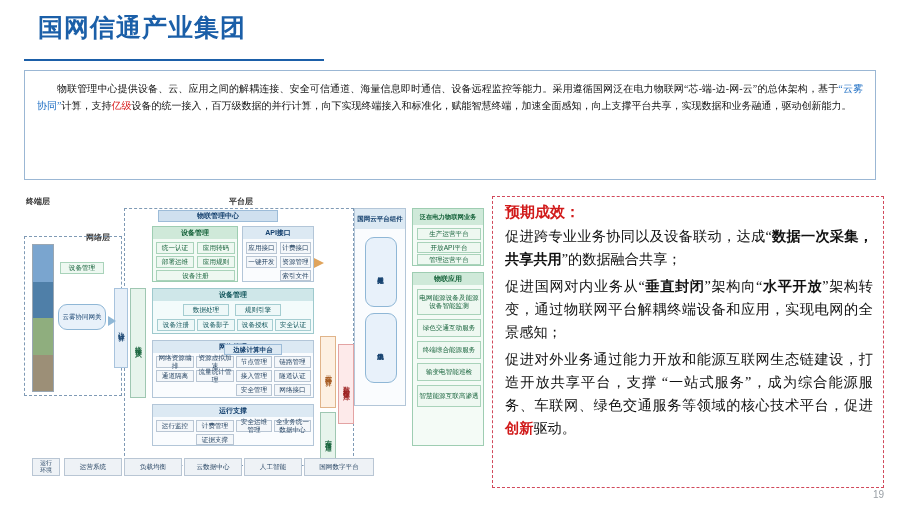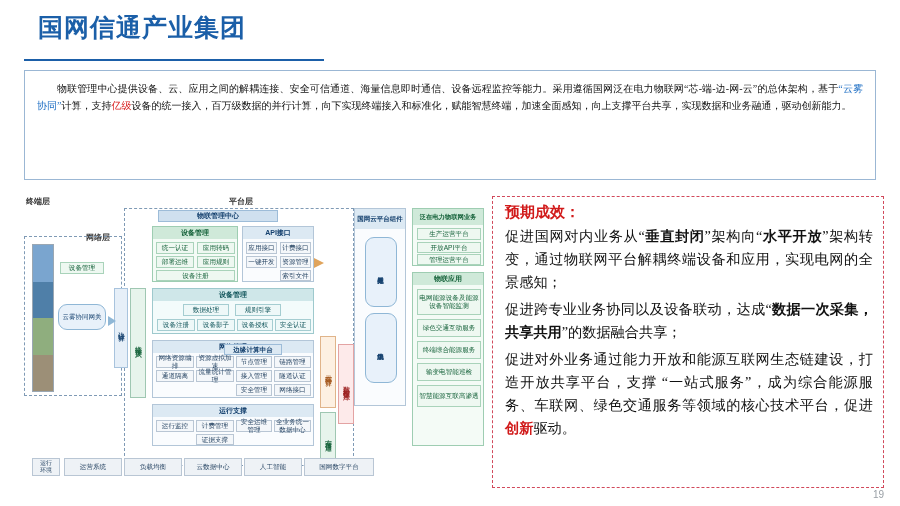--- a/index.html
+++ b/index.html
@@ -249,24 +249,24 @@
       <div class="dbox" style="left:100px;top:262px;width:58px;height:18px;">负载均衡</div>
       <div class="dbox" style="left:160px;top:262px;width:58px;height:18px;">云数据中心</div>
       <div class="dbox" style="left:220px;top:262px;width:58px;height:18px;">人工智能</div>
       <div class="dbox" style="left:280px;top:262px;width:70px;height:18px;">国网数字平台</div>
     </div>
   </div>
 
   <div class="right-panel">
     <div class="rp-title">预期成效：</div>
     <p class="rp-para">
-      促进国网对内业务从“<b>垂直封闭</b>”架构向“<b>水平开放</b>”架构转变，通过物联网平台解耦终端设备和应用，实现电网的全景感知；
+      促进跨专业业务协同以及设备联动，达成“<b>数据一次采集，共享共用</b>”的数据融合共享；
     </p>
     <p class="rp-para">
-      促进跨专业业务协同以及设备联动，达成“<b>数据一次采集，共享共用</b>”的数据融合共享；
+      促进国网对内业务从“<b>垂直封闭</b>”架构向“<b>水平开放</b>”架构转变，通过物联网平台解耦终端设备和应用，实现电网的全景感知；
     </p>
     <p class="rp-para">
       促进对外业务通过能力开放和能源互联网生态链建设，打造开放共享平台，支撑 “一站式服务”，成为综合能源服务、车联网、绿色交通服务等领域的核心技术平台，促进<b class="rp-red">创新</b>驱动。
     </p>
   </div>
 
   <div class="page-num">19</div>
 </div>
 
 </body></html>

